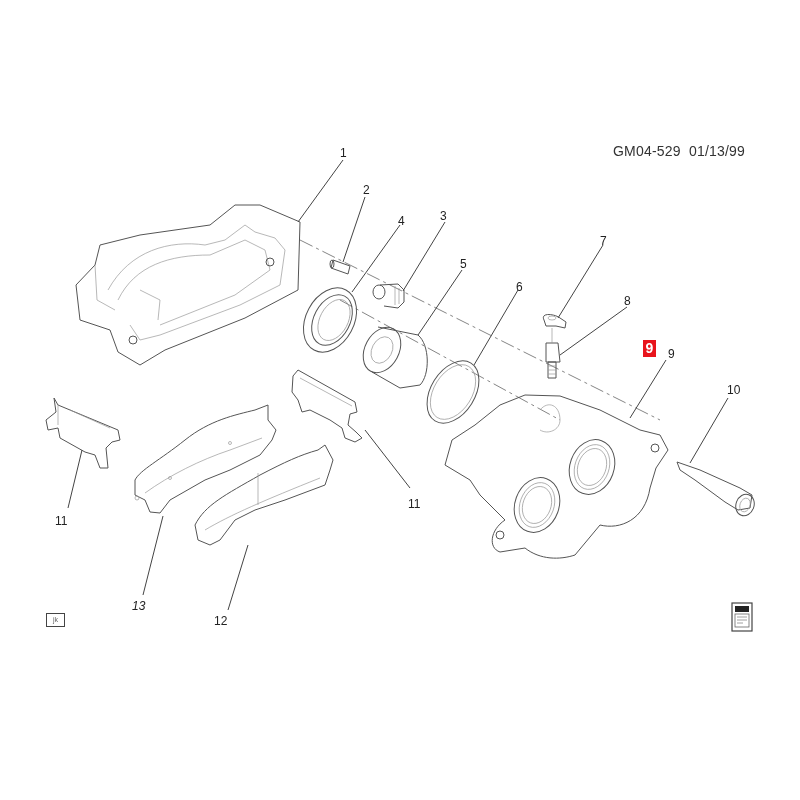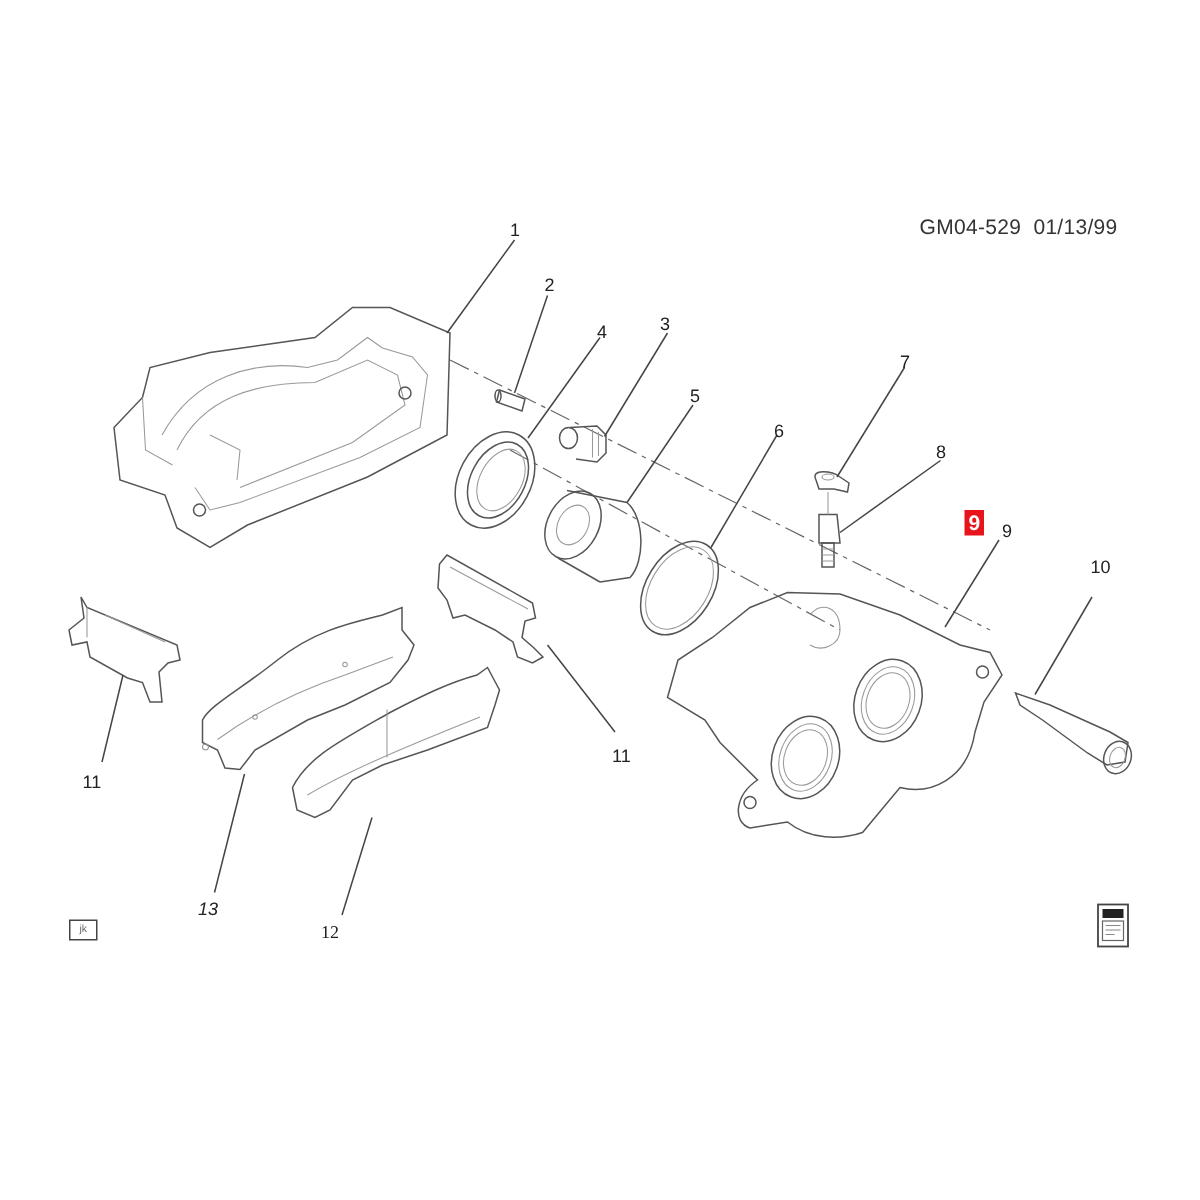--- a/index.html
+++ b/index.html
@@ -148,20 +148,20 @@
 
   <div class="callout" style="left:340px;top:147px;">1</div>
   <div class="callout" style="left:363px;top:184px;">2</div>
   <div class="callout" style="left:440px;top:210px;">3</div>
   <div class="callout" style="left:398px;top:215px;">4</div>
   <div class="callout" style="left:460px;top:258px;">5</div>
   <div class="callout" style="left:516px;top:281px;">6</div>
   <div class="callout" style="left:600px;top:235px;">7</div>
   <div class="callout" style="left:624px;top:295px;">8</div>
   <div class="callout" style="left:668px;top:348px;">9</div>
-  <div class="callout" style="left:727px;top:372px;text-align:right;">10</div>
+  <div class="callout" style="left:727px;top:384px;text-align:right;">10</div>
   <div class="callout" style="left:55px;top:515px;">11</div>
   <div class="callout" style="left:408px;top:498px;">11</div>
-  <div class="callout" style="left:214px;top:615px;font-family:Liberation Serif, serif;">12</div>
+  <div class="callout" style="left:214px;top:615px;">12</div>
   <div class="callout" style="left:132px;top:600px;font-style:italic;">13</div>
 
   <div class="jk-box">jk</div>
 </div>
 
 </body></html>

